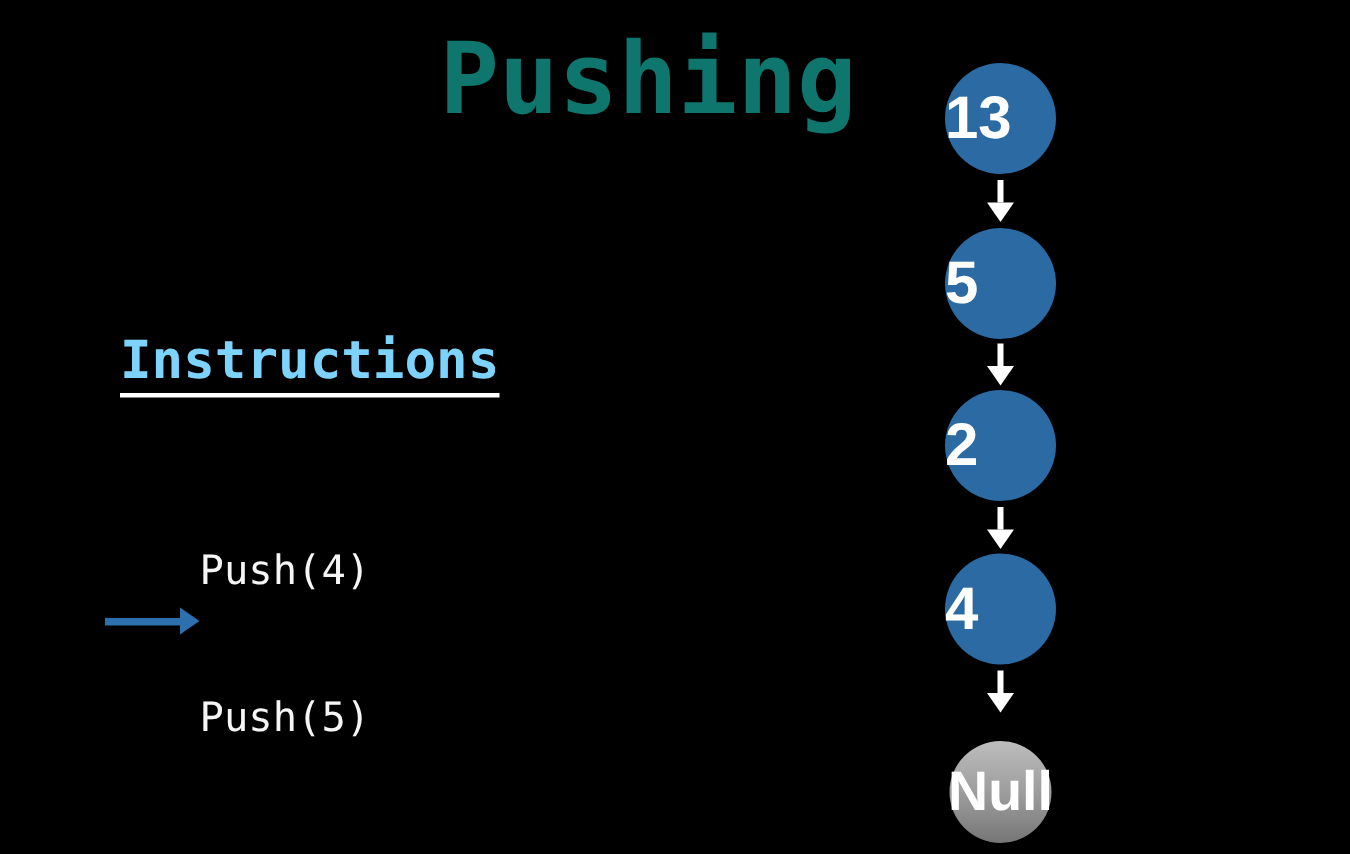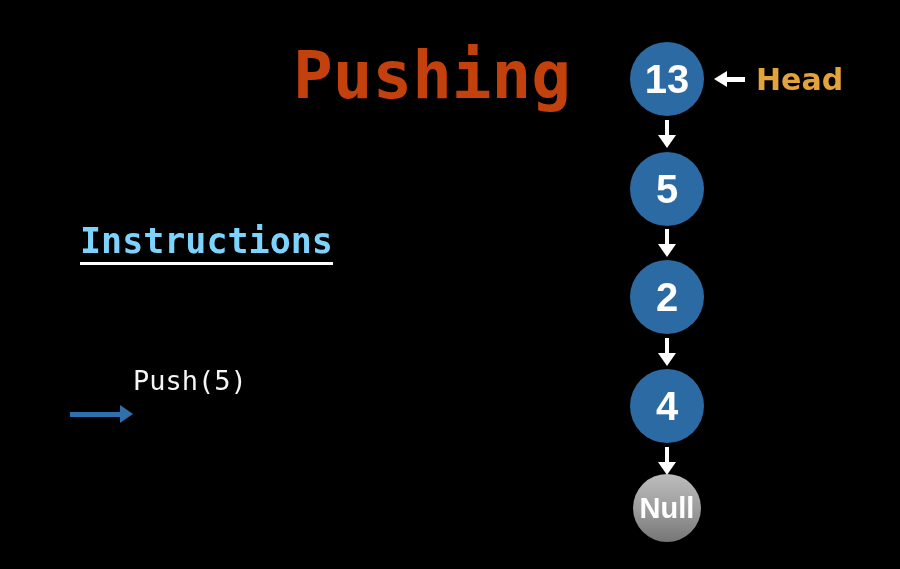--- a/index.html
+++ b/index.html
@@ -8,23 +8,23 @@
     position:relative;
     width:900px; height:569px;
     background:#000000;
     overflow:hidden;
     font-family:"DejaVu Sans Mono", monospace;
   }
 
   
   .title {
     position:absolute;
-    left:0; top:40px; width:864px;
+    left:0; top:17px; width:864px;
     text-align:center;
-    color:#c2410c;
+    color:#0f766e;
     font-size:66px;
     font-weight:bold;
     line-height:1.1;
   }
 
   
   .instructions-heading {
     position:absolute;
     left:80px; top:222px;
     color:#7dd3fc;
@@ -60,40 +60,40 @@
   }
 
   
   .node {
     position:absolute;
     left:630px;
     width:74px; height:74px;
     border-radius:50%;
     background:#2b6aa3;
     color:#ffffff;
-    display:flex; align-items:center; justify-content:center;
+    display:flex; align-items:center; justify-content:flex-start;
     font-family:"Liberation Sans", sans-serif;
     font-weight:bold;
     font-size:40px;
   }
   .node-0 { top:42px; }
   .node-1 { top:152px; }
   .node-2 { top:260px; }
   .node-3 { top:369px; }
   .node-null {
     position:absolute;
-    left:633px; top:474px;
+    left:633px; top:494px;
     width:68px; height:68px;
     border-radius:50%;
     background:linear-gradient(180deg, #bdbdbd 0%, #9a9a9a 55%, #767676 100%);
     color:#ffffff;
     display:flex; align-items:center; justify-content:center;
     font-family:"Liberation Sans", sans-serif;
     font-weight:bold;
-    font-size:29px;
+    font-size:37px;
   }
 
   
   .connector {
     position:absolute;
     left:658px;
     width:18px;
     display:flex; flex-direction:column; align-items:center;
   }
   .connector .stem { width:4px; height:15px; background:#ffffff; }
@@ -134,40 +134,34 @@
 </head>
 <body>
 
 <div class="stage">
 
   <div class="title">Pushing</div>
 
   <div class="instructions-heading">Instructions</div>
 
   <div class="push-list">
+    <div class="push-item">Push(4)</div>
     <div class="push-item">Push(5)</div>
     
   </div>
 
   <div class="current-arrow">
     <div class="stem"></div>
     <div class="tip"></div>
   </div>
 
   <div class="node node-0">
     <span>13</span>
   </div>
 
-  <div class="head-pointer">
-    <div class="left-arrow">
-      <div class="tip"></div>
-      <div class="stem"></div>
-    </div>
-    <div class="head-label">Head</div>
-  </div>
 
   <div class="connector connector-0">
     <div class="stem"></div>
     <div class="tip"></div>
   </div>
 
   <div class="node node-1">
     <span>5</span>
   </div>
 

